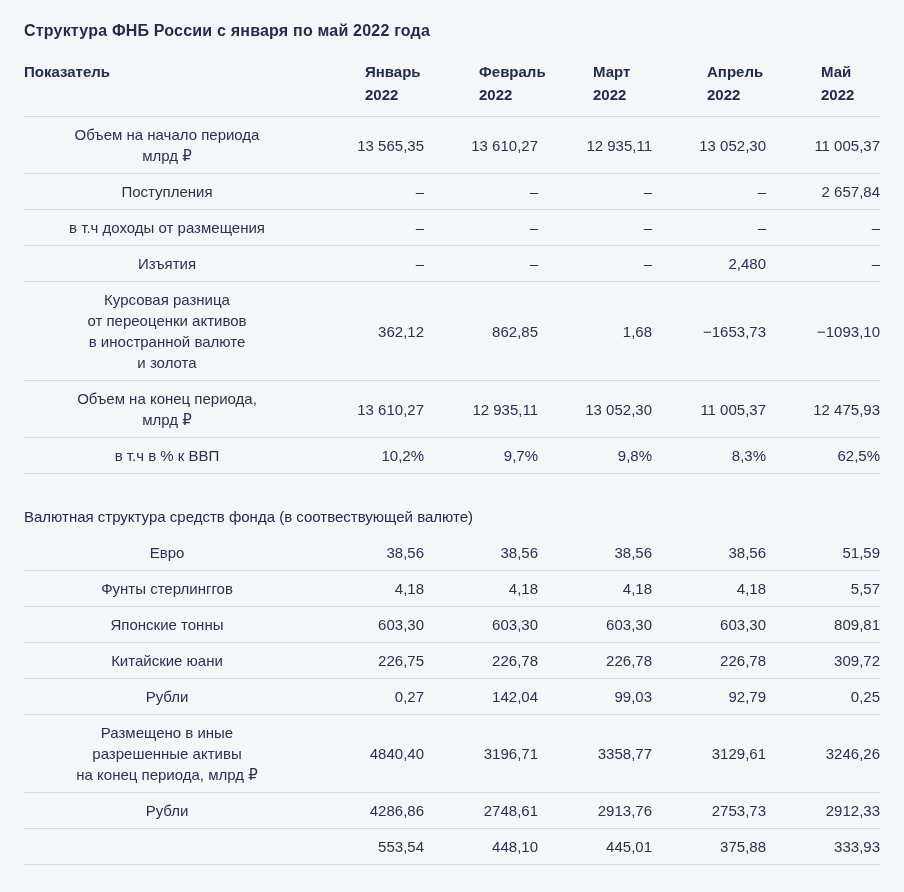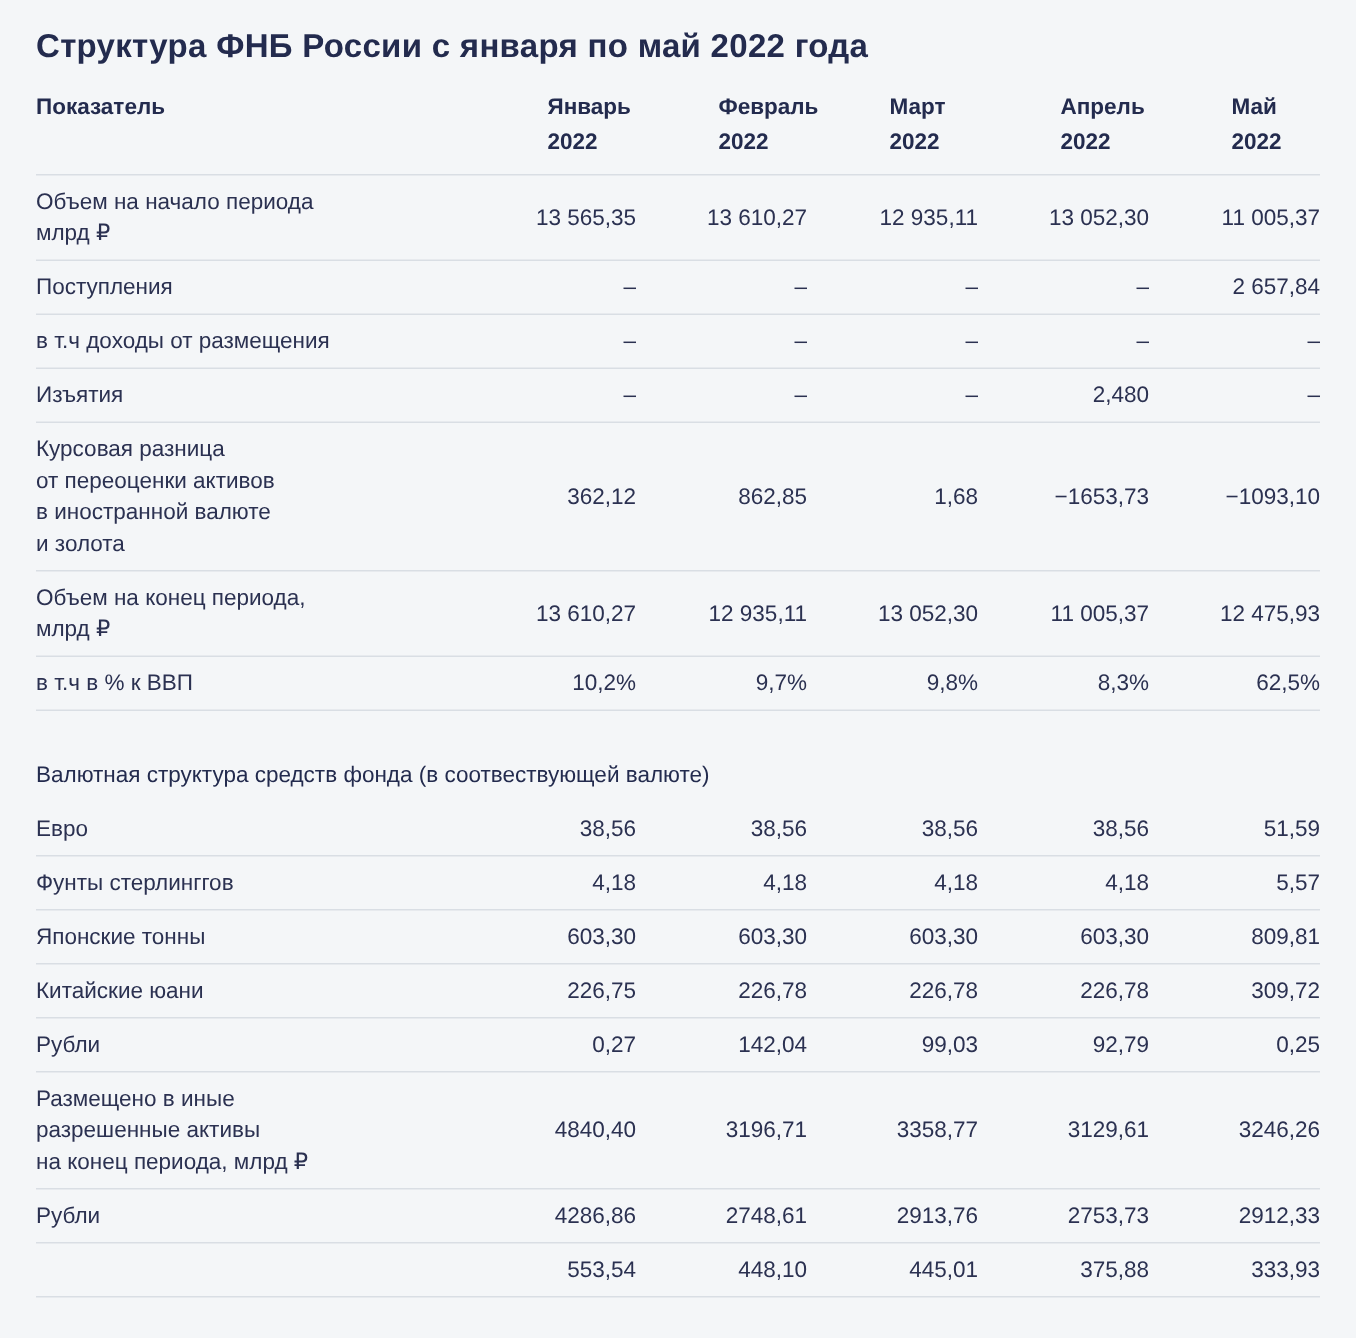--- a/index.html
+++ b/index.html
@@ -14,21 +14,21 @@
     width: 904px;
     height: 892px;
     overflow: hidden;
     background: var(--bg);
     color: var(--text);
     font-family: "Liberation Sans", "DejaVu Sans", sans-serif;
   }
   .page { padding: 16px 24px 0 24px; }
   h1.page-title {
     margin: 2px 0 16px 0;
-    font-size: 22px;
+    font-size: 16px;
     line-height: 26px;
     font-weight: 700;
     color: var(--title);
     letter-spacing: 0.2px;
   }
   table.fnb-table {
     width: 100%;
     border-collapse: collapse;
     table-layout: fixed;
     font-size: 15px;
@@ -45,21 +45,21 @@
   }
   th.indicator-col { text-align: left; }
   th.month-col { text-align: left; padding-left: 42px; }
   th.month-col .month-line { display: block; margin-left: 13px; }
   tbody td {
     padding: 7px 0;
     line-height: 21px;
     vertical-align: middle;
     border-bottom: 1px solid var(--divider);
   }
-  td.label-cell { text-align: left; }
+  td.label-cell { text-align: center; }
   .label-text {
     display: inline-block;
     white-space: pre-line;
     max-width: 270px;
   }
   td.value-cell { text-align: right; }
   tr.section-header-row td {
     border-bottom: none;
     padding: 32px 0 8px 0;
     font-weight: 400;

